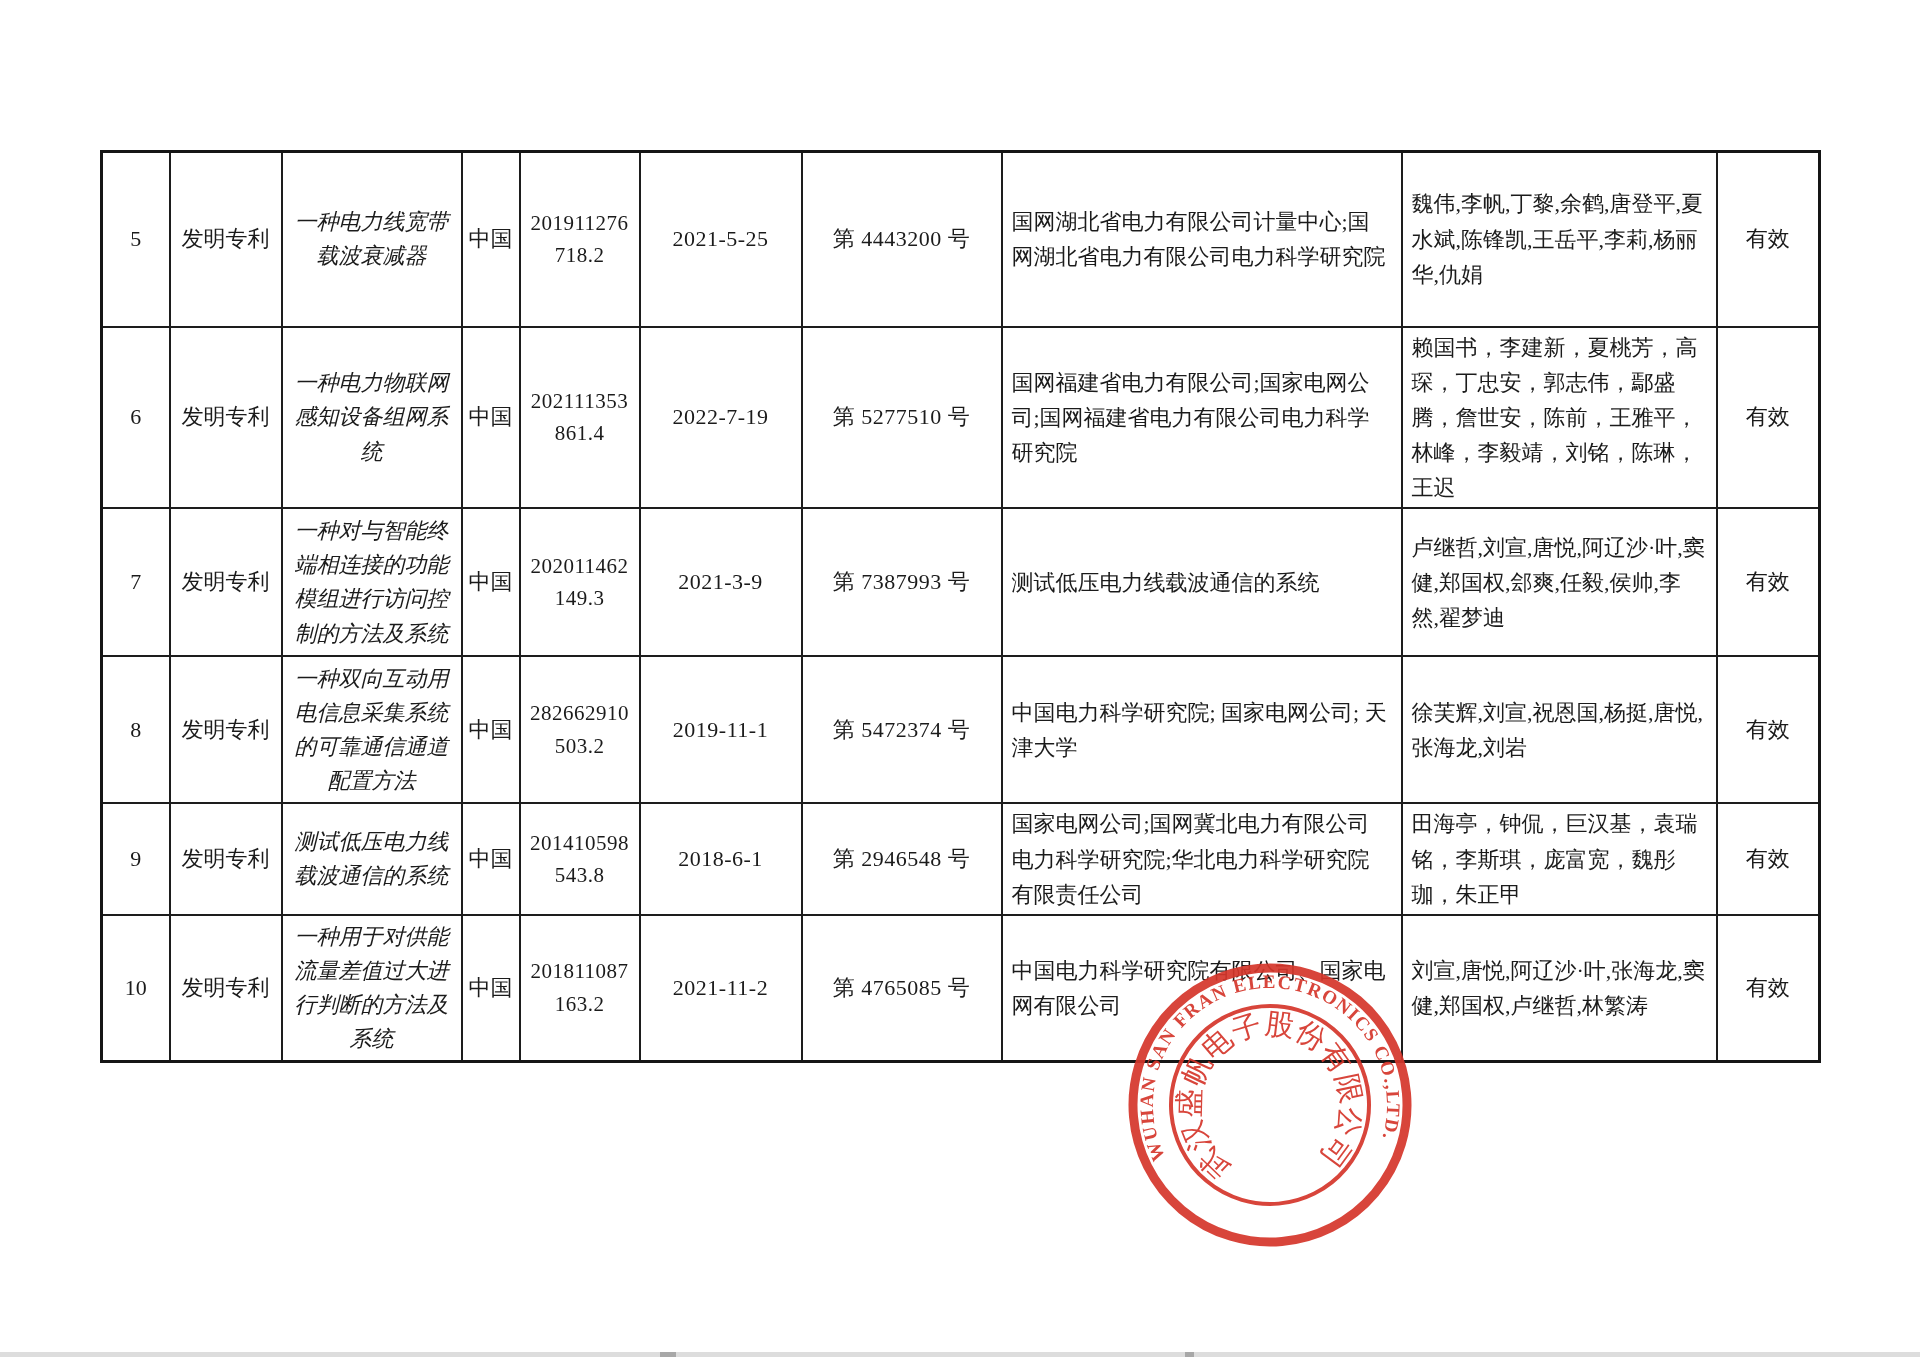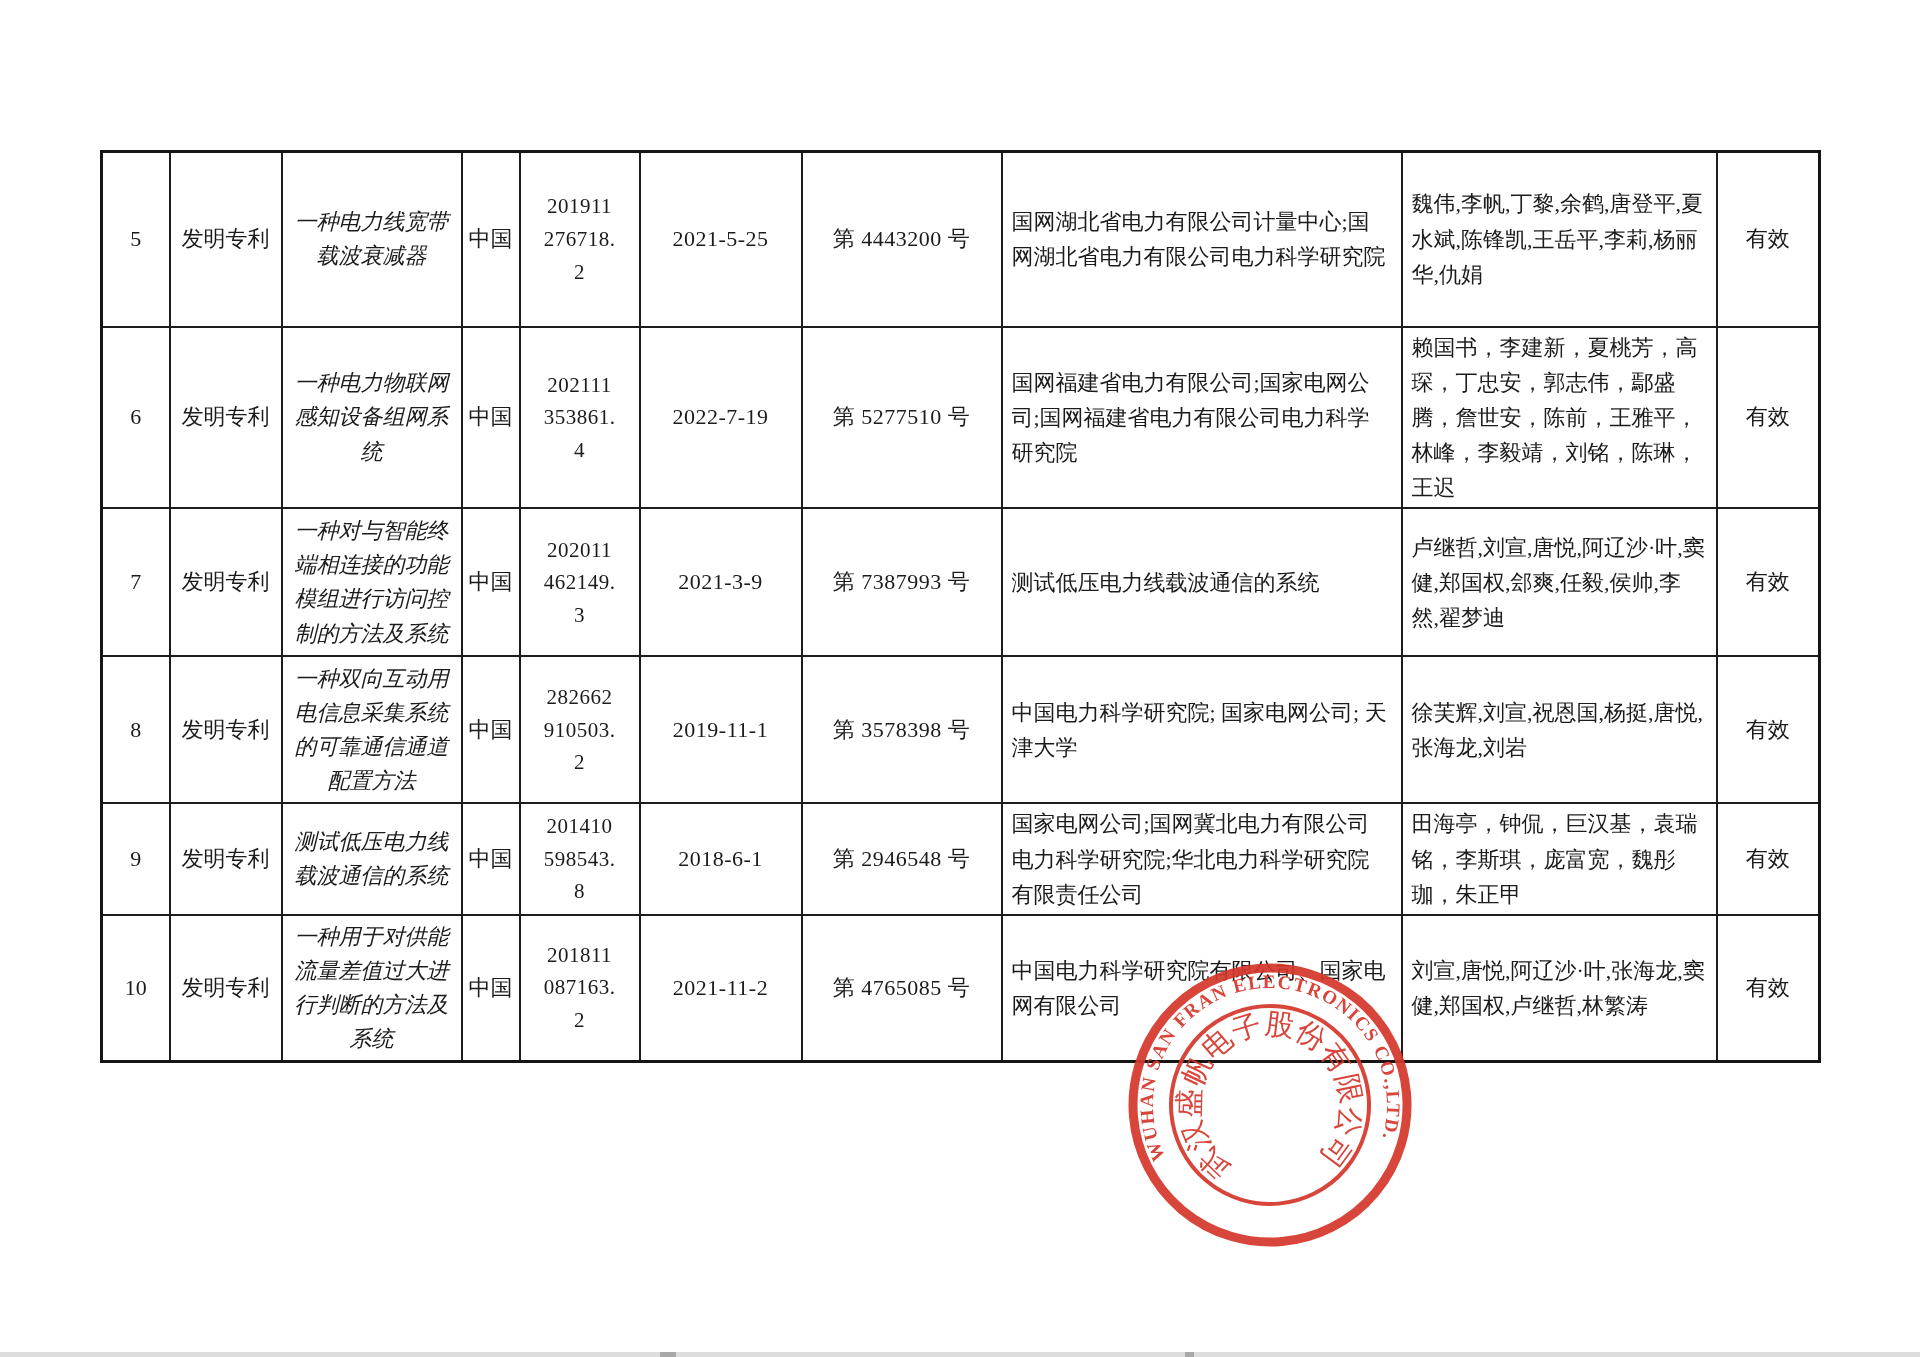--- a/index.html
+++ b/index.html
@@ -21,21 +21,21 @@
     font-size:22px;
     line-height:1.55;
     padding:2px 6px;
     word-break:break-all;
     overflow:hidden;
   }
   tr.h175{height:175px;} tr.h161{height:161px;} tr.h148{height:148px;}
   tr.h147{height:147px;} tr.h111{height:111px;} tr.h146{height:146px;}
   td.c-name{padding:2px 12px;font-style:italic;}
   td.c-holder, td.c-inv{text-align:left;padding:2px 9px;line-height:1.6;}
-  td.c-app{font-size:21px;letter-spacing:.5px;padding:2px 22px;}
+  td.c-app{font-size:21px;letter-spacing:.5px;padding:2px 5px;}
   td.c-date, td.c-cert{letter-spacing:.5px;}
   .seal{
     position:absolute;left:1120px;top:955px;width:300px;height:300px;
     opacity:.92;transform:rotate(-5deg);
     pointer-events:none;
   }
   .seal text{font-family:"Liberation Serif","DejaVu Serif",serif;}
   .seal .en{font-size:19px;font-weight:bold;letter-spacing:1.5px;}
   .seal .cn{font-size:29px;letter-spacing:.5px;}
   .page-edge{
@@ -98,21 +98,21 @@
       <td class="c-inv">卢继哲,刘宣,唐悦,阿辽沙·叶,窦健,郑国权,郐爽,任毅,侯帅,李然,翟梦迪</td>
       <td class="c-status">有效</td>
     </tr>
     <tr class="h147">
       <td class="c-idx">8</td>
       <td class="c-type">发明专利</td>
       <td class="c-name">一种双向互动用电信息采集系统的可靠通信通道配置方法</td>
       <td class="c-country">中国</td>
       <td class="c-app">282662910503.2</td>
       <td class="c-date">2019-11-1</td>
-      <td class="c-cert">第 3578398 号</td>
+      <td class="c-cert">第 5472374 号</td>
       <td class="c-holder">中国电力科学研究院; 国家电网公司; 天津大学</td>
       <td class="c-inv">徐芙辉,刘宣,祝恩国,杨挺,唐悦,张海龙,刘岩</td>
       <td class="c-status">有效</td>
     </tr>
     <tr class="h111">
       <td class="c-idx">9</td>
       <td class="c-type">发明专利</td>
       <td class="c-name">测试低压电力线载波通信的系统</td>
       <td class="c-country">中国</td>
       <td class="c-app">201410598543.8</td>

